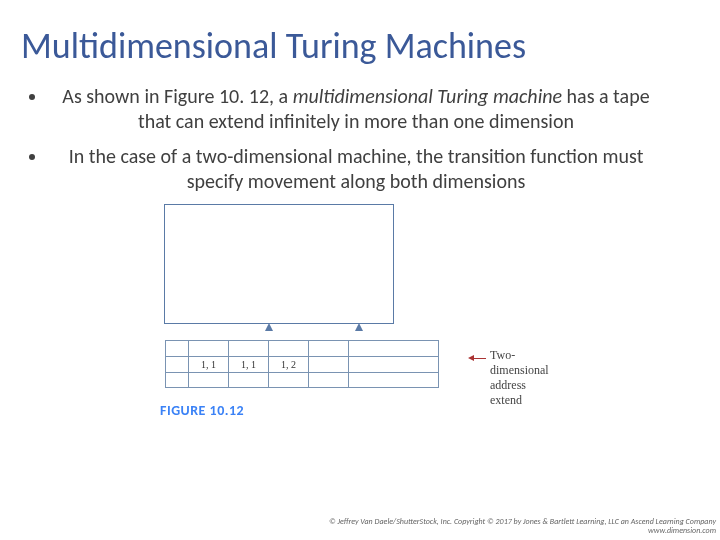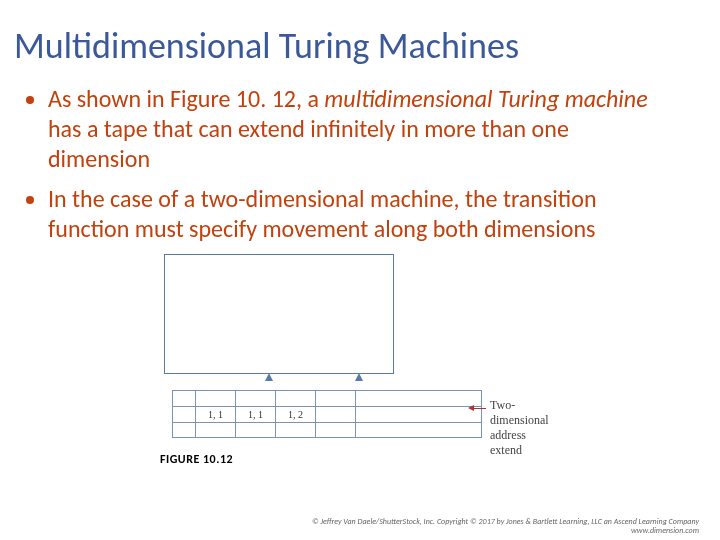--- a/index.html
+++ b/index.html
@@ -7,33 +7,34 @@
     width: 720px;
     height: 540px;
     background: #fff;
     font-family: Calibri, Arial, sans-serif;
     position: relative;
     overflow: hidden;
   }
   .title {
     font-size: 36px;
     color: #3b5998;
-    padding: 24px 30px 16px 14px;
+    padding: 24px 30px 16px 21px;
     font-weight: 400;
   }
   .bullets {
     padding: 0 36px 0 48px;
   }
   .bullets li {
     list-style: disc;
-    font-size: 24px;
+    font-size: 20px;
     line-height: 1.25;
-    color: #c2410c;
+    color: #404040;
     margin-bottom: 10px;
     padding-right: 20px;
+    text-align: center;
   }
   .bullets li .italic { font-style: italic; }
   .figure-wrap {
     width: 400px;
     margin: 6px auto 0 auto;
     position: relative;
   }
   .fig-outline {
     width: 230px;
     height: 120px;
@@ -55,23 +56,23 @@
     position: absolute;
     left: 190px;
     top: 118px;
     width: 0; height: 0;
     border-left: 4px solid transparent;
     border-right: 4px solid transparent;
     border-bottom: 8px solid #5a7aa6;
   }
   .tape {
     margin-top: 16px;
-    width: 310px;
+    width: 274px;
     position: relative;
-    margin-left: 12px;
+    margin-left: 5px;
   }
   .tape-row {
     display: flex;
     height: 16px;
     border-top: 1px solid #7a93b2;
   }
   .tape-row.last { border-bottom: 1px solid #7a93b2; }
   .cell {
     border-right: 1px solid #7a93b2;
     font-size: 10px;
@@ -104,29 +105,29 @@
   .label-arrow::before {
     content: "";
     position: absolute;
     left: -4px; top: -3px;
     width: 0; height: 0;
     border-top: 3px solid transparent;
     border-bottom: 3px solid transparent;
     border-right: 6px solid #a33;
   }
   .fig-caption {
-    font-size: 12px;
-    color: #000000;
+    font-size: 14px;
+    color: #3b82f6;
     font-weight: bold;
     margin-top: 14px;
     letter-spacing: 0.5px;
   }
   .copyright {
     position: absolute;
-    right: 21px;
+    right: 4px;
     bottom: 4px;
     font-size: 8px;
     color: #666;
     text-align: right;
     line-height: 1.2;
     font-style: italic;
   }
 </style>
 </head>
 <body>

